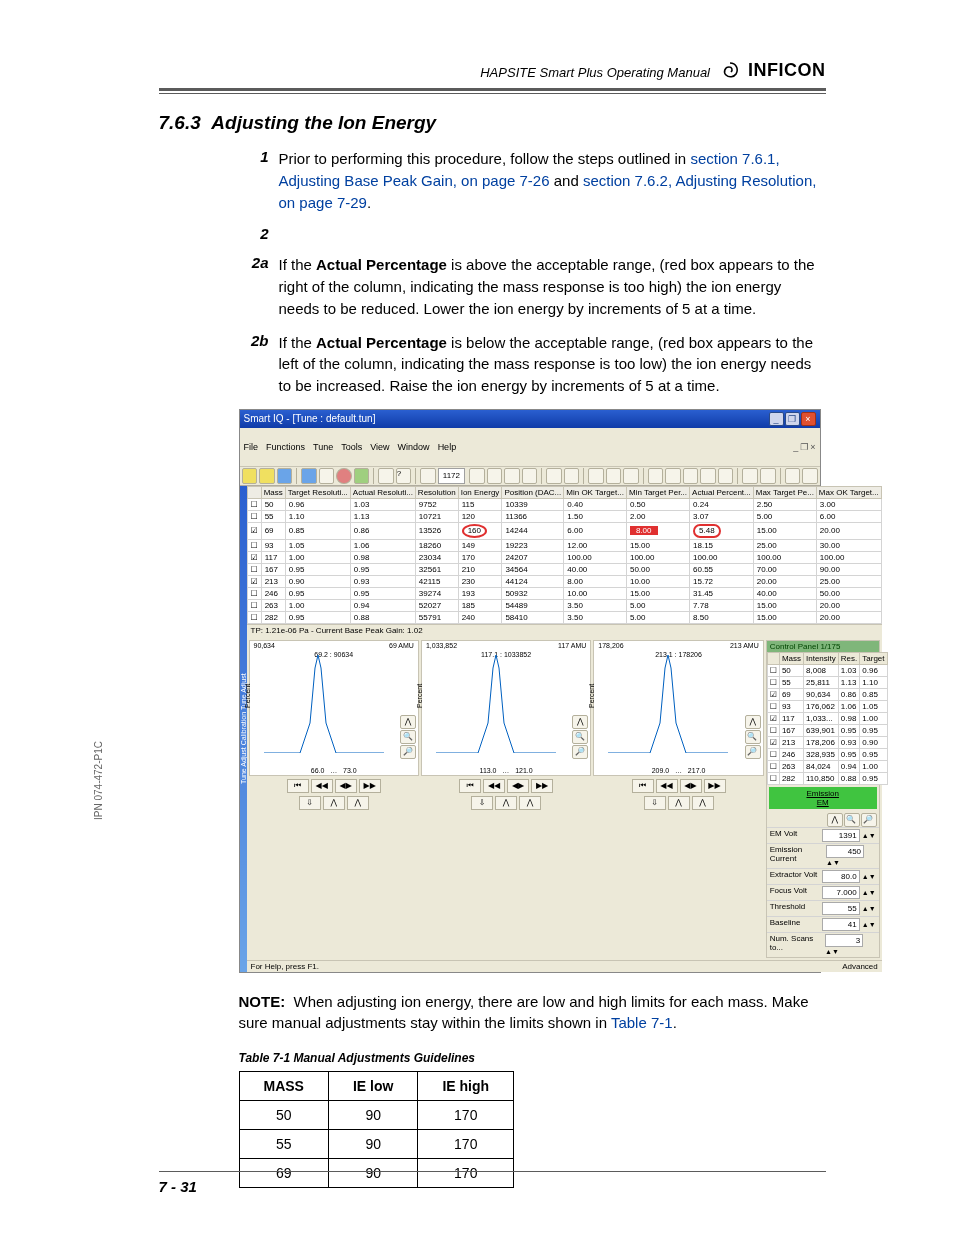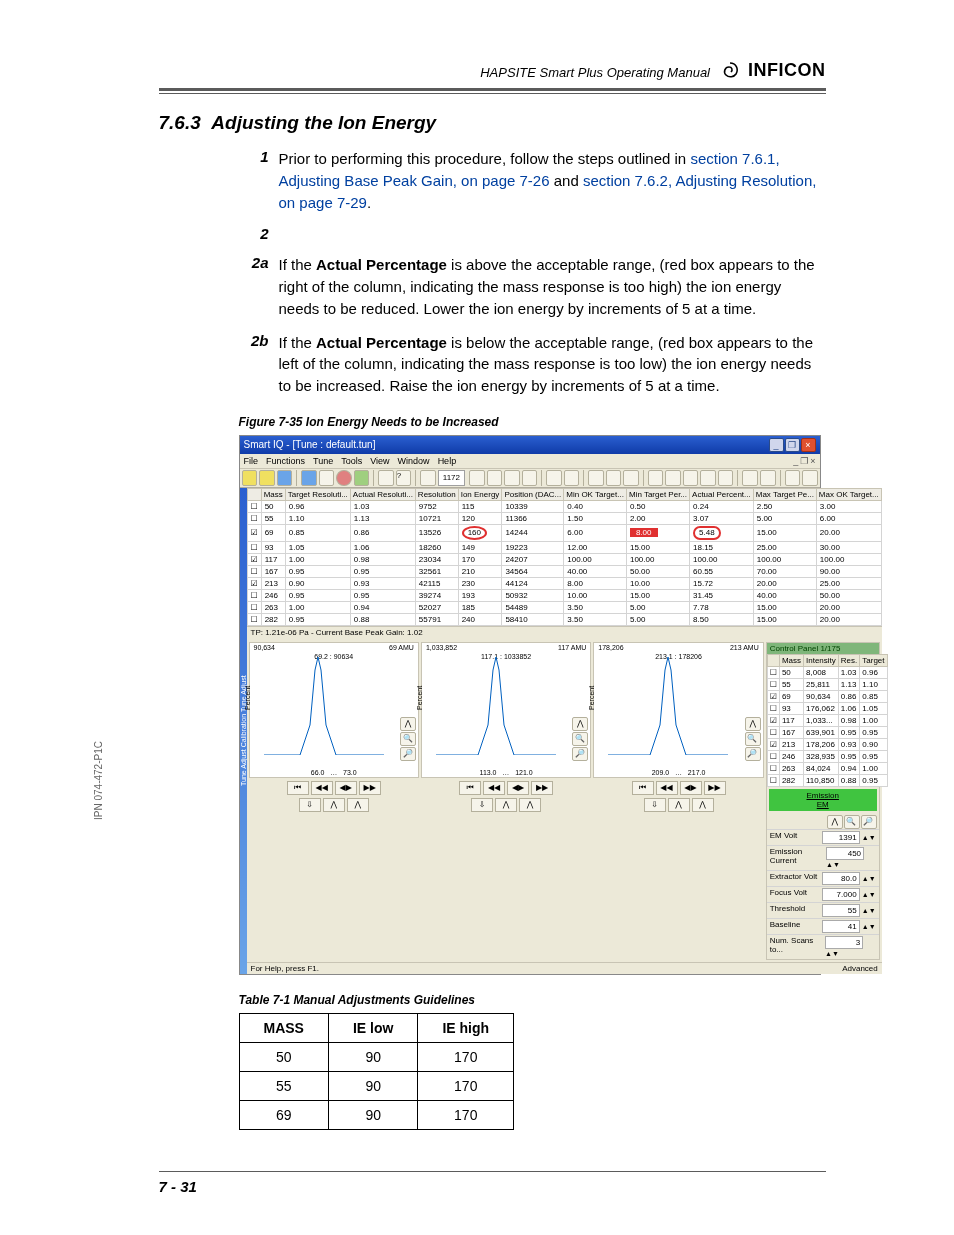--- a/index.html
+++ b/index.html
@@ -16,21 +16,21 @@
 .step { display:flex; margin:0 0 12px 80px; }
 .step-num { width:30px; font-weight:bold; font-style:italic; text-align:right; padding-right:10px; font-size:15px; flex-shrink:0;}
 .step-txt { font-size:15px; line-height:1.45; }
 a.ref { color:#0040a0; text-decoration:none; }
 .cap { font-size:12px; font-style:italic; font-weight:bold; margin:18px 0 6px 80px; }
 .screenshot { margin-left:80px; width:580px; border:1px solid #888; font-family:Tahoma,Arial,sans-serif; }
 .titlebar { background:linear-gradient(#2a5fd0,#0f3ba8); color:#fff; font-size:10px; padding:2px 4px; display:flex; justify-content:space-between; align-items:center;}
 .winbtns { display:flex; gap:1px;}
 .winbtns span{ width:13px; height:12px; background:#d0d6ec; border:1px solid #2a4a88; border-radius:2px; display:inline-flex; align-items:center; justify-content:center; font-size:9px; color:#2a4a88;}
 .winbtns .close{background:#e05030;color:#fff;border-color:#a03018;}
-.menubar { background:#ece9d8; font-size:9px; padding:2px 4px; border-bottom:1px solid #c8c4b4; display:flex; justify-content:space-between;}
+.menubar { background:#ece9d8; font-size:9px; padding:14px 4px; border-bottom:1px solid #c8c4b4; display:flex; justify-content:space-between;}
 .menubar .menus{display:flex; gap:8px;}
 .menubar .ri{display:flex; gap:2px; color:#555;}
 .toolbar { background:#ece9d8; padding:1px 2px; border-bottom:1px solid #b0aca0; display:flex; gap:2px; align-items:center; font-size:8px;}
 .tbbtn { width:14px; height:14px; border:1px solid #b4b09c; background:#f6f4ea; border-radius:2px;}
 .tbbtn.blue{background:#6aa4e8;} .tbbtn.red{background:#e08080; border-radius:50%;} .tbbtn.green{background:#9fcf7f;} .tbbtn.yellow{background:#f0e060;}
 .tval { border:1px solid #a0a0a0; background:#fff; padding:0 4px; height:14px; line-height:14px;}
 .midgap{border-left:1px solid #b4b09c; height:16px; margin:0 2px;}
 .ss-body { display:flex; background:#ece9d8; }
 .ss-left-tab { width:12px; background:linear-gradient(#6aa4e8,#2a5fd0); color:#fff; font-size:7px; writing-mode:vertical-lr; transform:rotate(180deg); text-align:center; padding:4px 0;}
 .ss-main { flex:1; }
@@ -101,21 +101,20 @@
   </div>
   <div class="step">
     <div class="step-num">2a</div>
     <div class="step-txt"><span>If the </span><b>Actual Percentage</b><span> is above the acceptable range, (red box appears to the right of the column, indicating the mass response is too high) the ion energy needs to be reduced. Lower the ion energy by increments of 5 at a time.</span></div>
   </div>
   <div class="step">
     <div class="step-num">2b</div>
     <div class="step-txt"><span>If the </span><b>Actual Percentage</b><span> is below the acceptable range, (red box appears to the left of the column, indicating the mass response is too low) the ion energy needs to be increased. Raise the ion energy by increments of 5 at a time.</span></div>
   </div>
 
-  <div class="cap">Figure 7-35  Ion Energy Needs to be Increased</div>
 
   <div class="screenshot">
     <div class="titlebar">
       <span>Smart IQ - [Tune : default.tun]</span>
       <span class="winbtns">
         <span>_</span>
         <span>❐</span>
         <span class="close">×</span>
       </span>
     </div>
@@ -555,20 +554,23 @@
             </div>
           </div>
         <div class="status">
           <span>For Help, press F1.</span>
             <span>Advanced</span>
         </div>
       </div>
     </div>
   </div>
 
+  <div class="note">
+    <b>NOTE:</b>&nbsp;&nbsp;<span>When adjusting ion energy, there are low and high limits for each mass. Make sure manual adjustments stay within the limits shown in </span><a class="ref">Table 7-1</a><span>.</span>
+  </div>
 
   <div class="cap">Table 7-1  Manual Adjustments Guidelines</div>
   <table class="tbl71">
       <thead>
         <tr id="t71h">
           <th>MASS</th>
           <th>IE low</th>
           <th>IE high</th>
         </tr>
       </thead>

